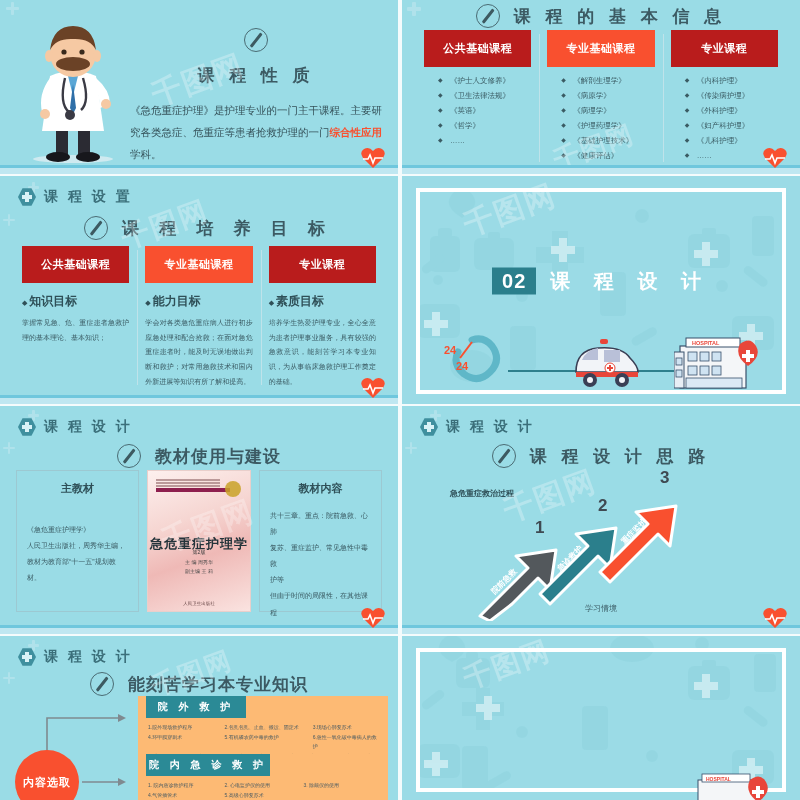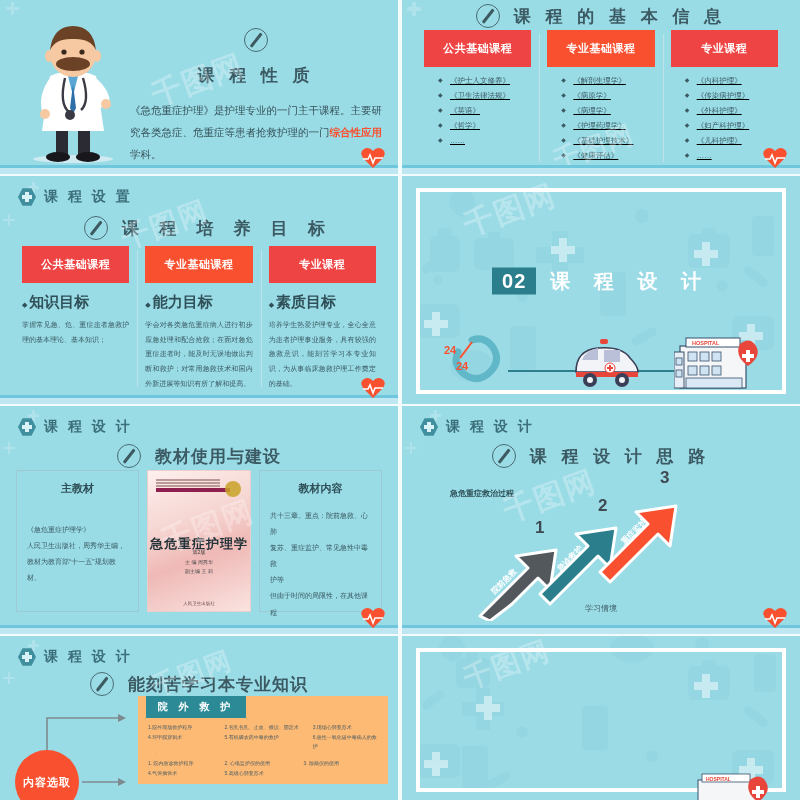--- a/index.html
+++ b/index.html
@@ -113,32 +113,32 @@
   }
   .col{ flex:1; padding:0 8px; position:relative; }
   .col + .col::before{
     content:""; position:absolute; left:0; top:4px; bottom:4px; width:1px;
     background:#bfe3ea;
   }
   .col-head{
     color:#fff; font-weight:700; font-size:11px; text-align:center;
     padding:11px 0; letter-spacing:.5px;
   }
-  .col-head.teal{ background:#ef4444; }
+  .col-head.teal{ background:#b91c1c; }
   .col-head.red { background:#f9502f; }
-  .col-list{ margin-top:9px; padding-left:14px;text-decoration:underline; }
+  .col-list{ margin-top:9px; padding-left:14px; }
   .col-list li{
     list-style:none; font-size:7.5px; color:#3a5b63; margin:4.5px 0;
     position:relative; padding-left:12px; line-height:1.4;
   }
   .col-list li::before{
     content:"◆"; position:absolute; left:0; top:0; font-size:6px; color:#3a5b63;
   }
   .goal-title{
-    font-size:15px; color:#2f5058; margin-top:10px; font-weight:700;
+    font-size:12px; color:#2f5058; margin-top:10px; font-weight:700;
   }
   .goal-title::before{ content:"◆ "; font-size:7px; }
   .goal-text{
     font-size:7px; color:#3a5b63; line-height:2.1; margin-top:6px; text-align:justify;
   }
 
   
   .divider{
     position:absolute; inset:0;
     background:#9bdbe6;
@@ -603,20 +603,21 @@
           <span style="width:38%">5.有机磷农药中毒的救护</span>
           <span style="width:29%">6.急性一氧化碳中毒病人的救护</span>
           <span style="width:33%">7.呼吸道异物梗阻的救护</span>
           <span style="width:22%">8.中暑病人的救护</span>
           <span style="width:23%">9.淹溺病人的救护</span>
           <span style="width:22%">10.触电病人的救护</span>
         </div>
       </div>
 
       <div class="tc-card" style="top:62px;">
+        <div class="tc-head wide">院 内 急 诊 救 护</div>
         <div class="tc-items">
           <span style="width:33%">1. 院内急诊救护程序</span>
           <span style="width:34%">2. 心电监护仪的使用</span>
           <span style="width:33%">3. 除颤仪的使用</span>
           <span style="width:33%">4.气管插管术</span>
           <span style="width:34%">5.高级心肺复苏术</span>
         </div>
       </div>
     </div>
     <div class="wm" style="left:150px;top:20px;font-size:26px;">千图网</div>

